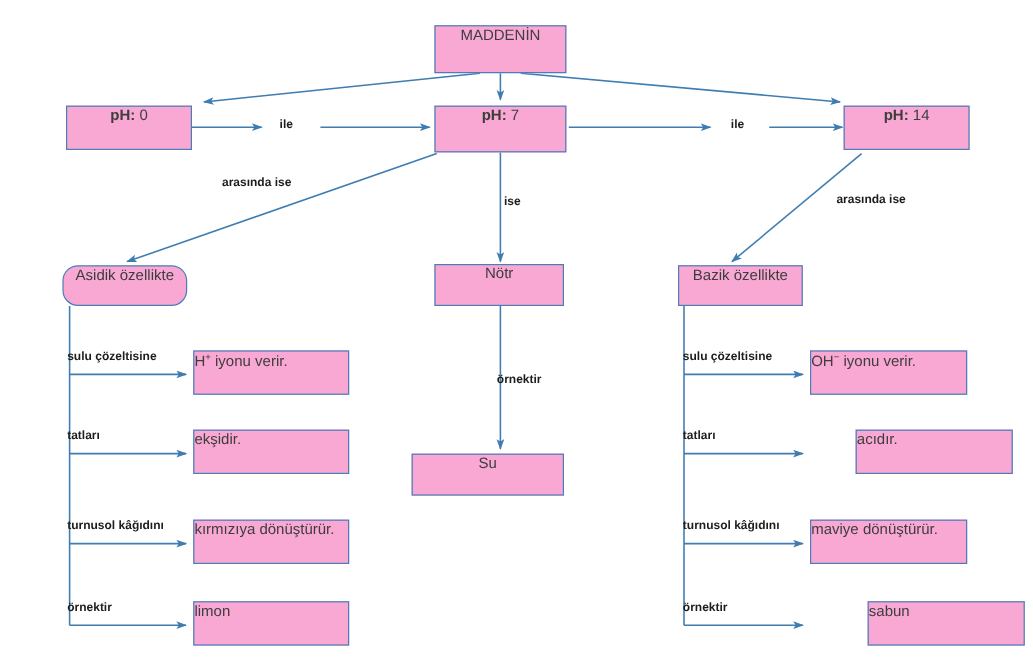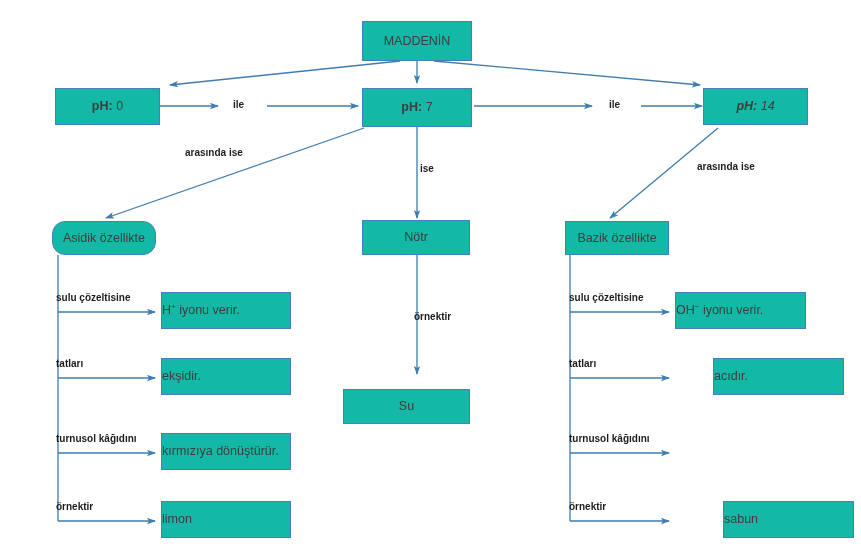--- a/index.html
+++ b/index.html
@@ -21,26 +21,25 @@
     position: absolute;
     left: 0;
     top: 0;
     width: 861px;
     height: 549px;
     pointer-events: none;
   }
   .node {
     position: absolute;
     box-sizing: border-box;
-    background: #14b8a6;
+    background: #f9a8d4;
     border: 1px solid #4a7ebb;
     color: #3d3d3d;
     font-size: 12.5px;
     display: flex;
-    align-items: center;
     line-height: 1.2;
   }
   .node.center-text {
     justify-content: center;
   }
   .node.left-text {
     justify-content: flex-start;
     padding-left: 0;
   }
   .node b {
@@ -114,21 +113,21 @@
     </span>
   </div>
 
   <div class="node center-text" style="left:362px; top:88px; width:110px; height:39px;">
     <span>
       <b>pH:</b>
       <span>7</span>
     </span>
   </div>
 
-  <div class="node center-text" style="left:703px; top:88px; width:105px; height:37px;font-style:italic;">
+  <div class="node center-text" style="left:703px; top:88px; width:105px; height:37px;">
     <span>
       <b>pH:</b>
       <span>14</span>
     </span>
   </div>
 
   <div class="edge-label" style="left:233px; top:100px;">ile</div>
   <div class="edge-label" style="left:609px; top:100px;">ile</div>
 
   <div class="edge-label" style="left:185px; top:148px;">arasında ise</div>
@@ -161,21 +160,21 @@
   <div class="node left-text" style="left:161px; top:501px; width:130px; height:37px;">
     <span>limon</span>
   </div>
 
   <div class="node center-text" style="left:362px; top:220px; width:108px; height:35px;">
     <span>Nötr</span>
   </div>
 
   <div class="edge-label" style="left:414px; top:312px;">örnektir</div>
 
-  <div class="node center-text" style="left:343px; top:389px; width:127px; height:35px;">
+  <div class="node center-text" style="left:343px; top:378px; width:127px; height:35px;">
     <span>Su</span>
   </div>
 
   <div class="node center-text" style="left:565px; top:221px; width:104px; height:34px;">
     <span>Bazik özellikte</span>
   </div>
 
   <div class="edge-label" style="left:569px; top:293px;">sulu çözeltisine</div>
   <div class="edge-label" style="left:569px; top:359px;">tatları</div>
   <div class="edge-label" style="left:569px; top:434px;">turnusol kâğıdını</div>
@@ -184,18 +183,21 @@
   <div class="node left-text" style="left:675px; top:292px; width:131px; height:37px;">
     <span>
       <span>OH</span><span class="sup">−</span><span> iyonu verir.</span>
     </span>
   </div>
 
   <div class="node left-text" style="left:713px; top:358px; width:131px; height:37px;">
     <span>acıdır.</span>
   </div>
 
+  <div class="node left-text" style="left:675px; top:433px; width:131px; height:37px;">
+    <span>maviye dönüştürür.</span>
+  </div>
 
   <div class="node left-text" style="left:675px; top:501px; width:131px; height:37px;margin-left:48px;">
     <span>sabun</span>
   </div>
 
 </div>
 
 </body></html>

